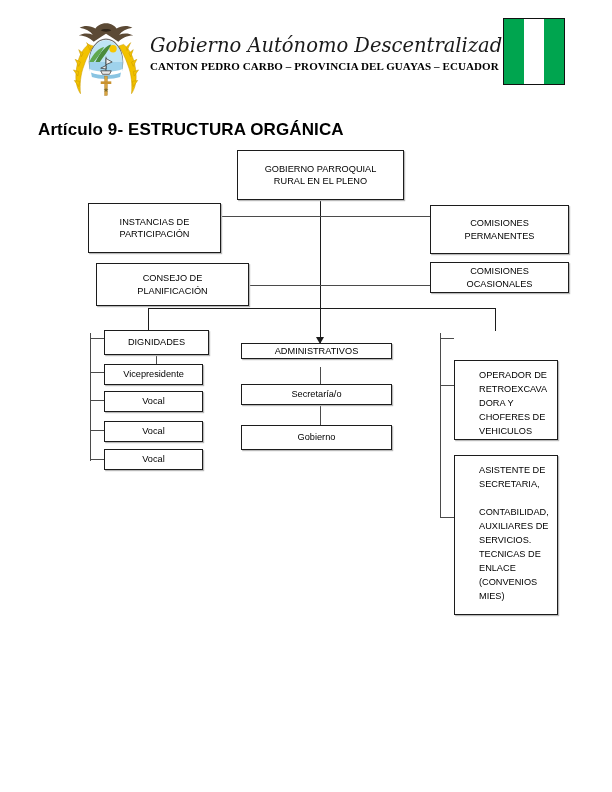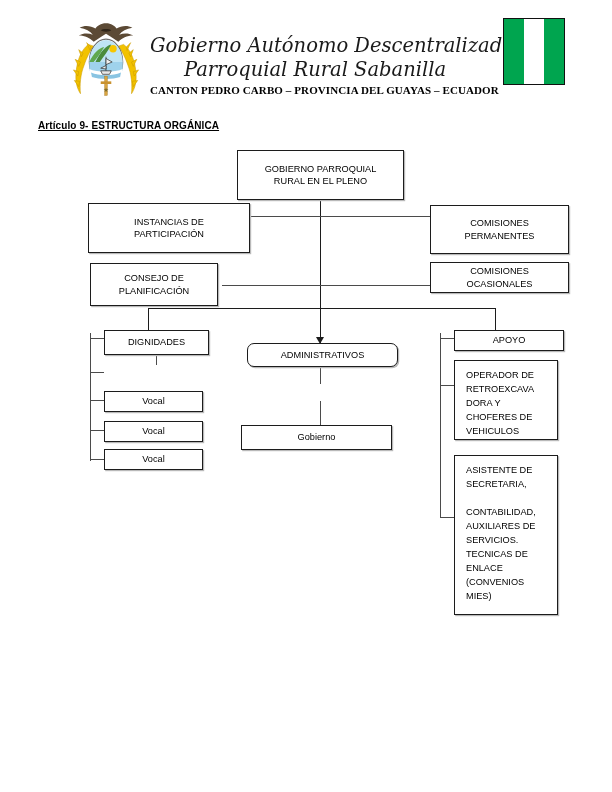--- a/index.html
+++ b/index.html
@@ -79,26 +79,25 @@
     height: 100%;
   }
   .flag .band.green { background: #00a54f; }
   .flag .band.white { background: #ffffff; }
 
   
   .section-heading {
     position: absolute;
     left: 38px;
     top: 120px;
-    font-size: 10px;
+    font-size: 17px;
     font-weight: bold;
     letter-spacing: 0.1px;
     color: #000;
     white-space: nowrap;
-    text-decoration: underline;
   }
 
   
   .chart {
     position: absolute;
     left: 0;
     top: 0;
     width: 612px;
     height: 792px;
   }
@@ -115,21 +114,21 @@
     text-align: center;
     font-size: 9.2px;
     line-height: 12.5px;
     color: #000;
     padding: 2px 3px;
     z-index: 3;
   }
   .node.left-align {
     justify-content: flex-start;
     text-align: left;
-    padding-left: 11px;
+    padding-left: 24px;
     align-items: flex-start;
     padding-top: 7px;
     line-height: 14px;
   }
   .node .txt { display: block; white-space: pre-line; }
 
   .line {
     position: absolute;
     background: #4b4b4b;
     z-index: 1;
@@ -190,21 +189,20 @@
         </g>
 
         <rect x="48.5" y="66" width="3" height="22" fill="#d9a441" stroke="#a87a22" stroke-width="0.5"></rect>
         <rect x="44" y="72" width="12" height="3" fill="#c9922f"></rect>
         <text x="50" y="84" font-size="7" text-anchor="middle" fill="#7b6a2a" font-family="serif">★</text>
       </svg>
     </div>
 
     <div class="header-titles">
       <div class="title-line1">Gobierno Autónomo Descentralizado</div>
-      <div class="title-line2">Parroquial Rural Sabanilla</div>
       <div class="title-line3">CANTON PEDRO CARBO – PROVINCIA DEL GUAYAS – ECUADOR</div>
     </div>
 
     <div class="flag">
       <div class="band green"></div>
       <div class="band white"></div>
       <div class="band green"></div>
     </div>
   </div>
 
@@ -238,70 +236,73 @@
     <div class="line v" style="left:440px; top:333px; height:185px;"></div>
     <div class="line h" style="left:440px; top:338px; width:14px;"></div>
     <div class="line h" style="left:440px; top:385px; width:14px;"></div>
     <div class="line h" style="left:440px; top:517px; width:14px;"></div>
 
     <div class="node" style="left:237px; top:150px; width:167px; height:50px;">
       <span class="txt">GOBIERNO PARROQUIAL
 RURAL EN EL PLENO</span>
     </div>
 
-    <div class="node" style="left:88px; top:203px; width:162px; height:50px;">
+    <div class="node" style="left:88px; top:203px; width:133px; height:50px;">
       <span class="txt">INSTANCIAS DE
 PARTICIPACIÓN</span>
     </div>
 
 
     <div class="node" style="left:430px; top:205px; width:139px; height:49px;">
       <span class="txt">COMISIONES
 PERMANENTES</span>
     </div>
 
-    <div class="node" style="left:90px; top:263px; width:128px; height:43px;">
+    <div class="node" style="left:96px; top:263px; width:153px; height:43px;">
       <span class="txt">CONSEJO DE
 PLANIFICACIÓN</span>
     </div>
 
     <div class="node" style="left:430px; top:262px; width:139px; height:31px;">
       <span class="txt">COMISIONES
 OCASIONALES</span>
     </div>
 
     <div class="node" style="left:104px; top:330px; width:105px; height:25px;">
       <span class="txt">DIGNIDADES</span>
     </div>
 
+    <div class="node" style="left:104px; top:364px; width:99px; height:21px;">
+      <span class="txt">Vicepresidente</span>
+    </div>
 
     <div class="node" style="left:104px; top:391px; width:99px; height:21px;">
       <span class="txt">Vocal</span>
     </div>
 
     <div class="node" style="left:104px; top:421px; width:99px; height:21px;">
       <span class="txt">Vocal</span>
     </div>
 
     <div class="node" style="left:104px; top:449px; width:99px; height:21px;">
       <span class="txt">Vocal</span>
     </div>
 
-    <div class="node" style="left:247px; top:343px; width:151px; height:24px;border-radius:7px;">
+    <div class="node" style="left:241px; top:343px; width:151px; height:16px;">
       <span class="txt">ADMINISTRATIVOS</span>
     </div>
 
+    <div class="node" style="left:241px; top:384px; width:151px; height:21px;">
+      <span class="txt">Secretaría/o</span>
+    </div>
 
     <div class="node" style="left:241px; top:425px; width:151px; height:25px;">
       <span class="txt">Gobierno</span>
     </div>
 
-    <div class="node" style="left:454px; top:330px; width:110px; height:21px;">
-      <span class="txt">APOYO</span>
-    </div>
 
     <div class="node left-align" style="left:454px; top:360px; width:104px; height:80px;">
       <span class="txt">OPERADOR DE
 RETROEXCAVA
 DORA Y
 CHOFERES DE
 VEHICULOS</span>
     </div>
 
     <div class="node left-align" style="left:454px; top:455px; width:104px; height:160px;">

